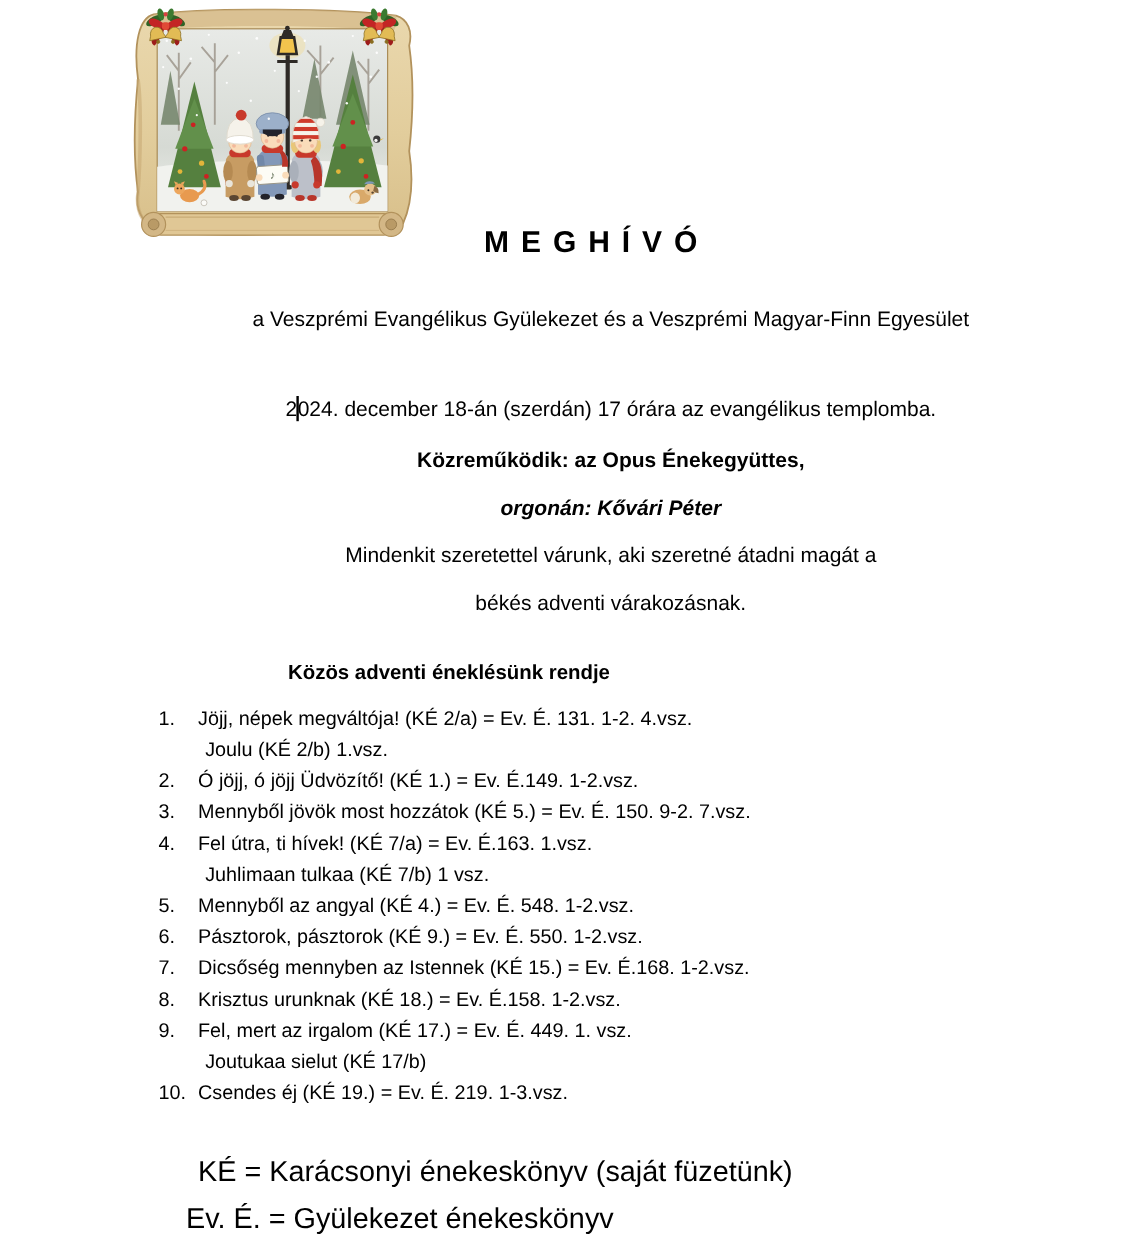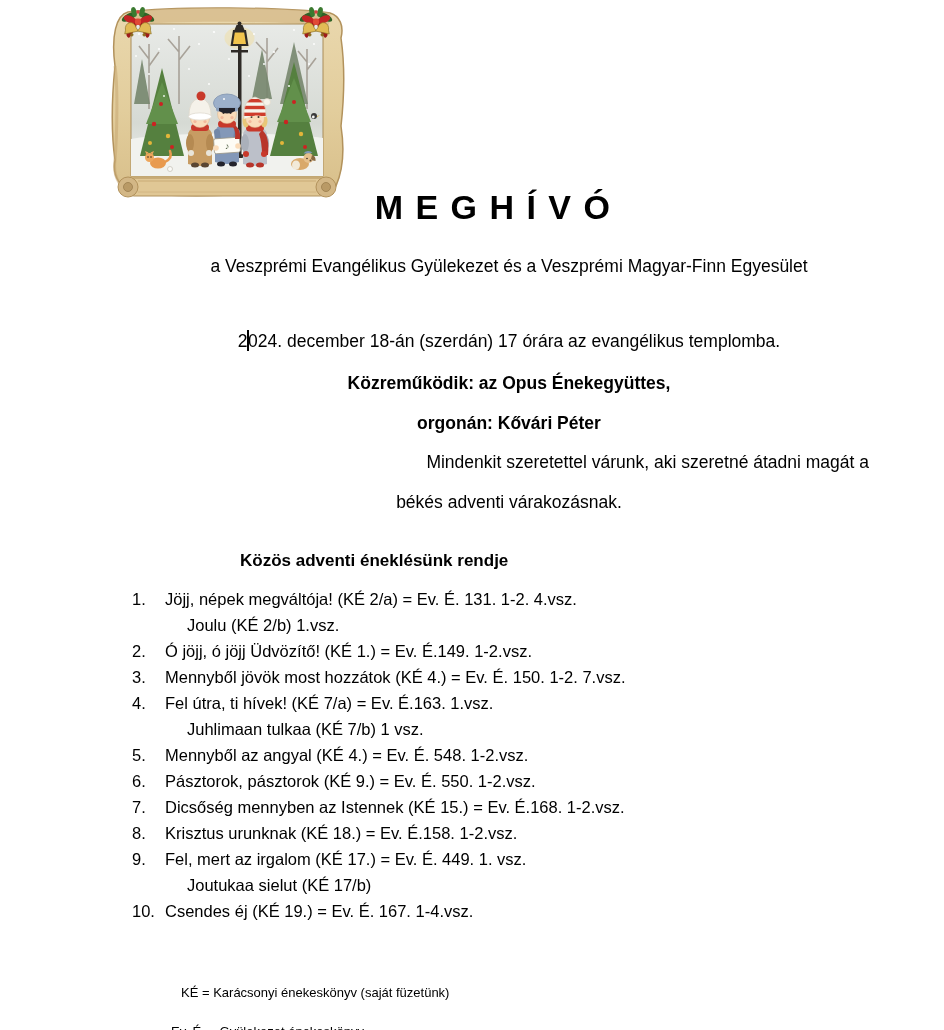--- a/index.html
+++ b/index.html
@@ -15,52 +15,52 @@
 
   
   .content { position:absolute; left:133px; top:0; width:720px; height:520px; }
   .c-line {
     position:absolute; left:0; width:100%; margin:16px;
     text-align:center; font-size:17.5px; line-height:22px; white-space:nowrap;
   }
   .bold { font-weight:700; }
   .title {
     position:absolute; left:0; width:100%; margin:0; text-align:center;
-    top:188px; font-size:34px; font-weight:700; letter-spacing:1.5px; white-space:nowrap;
+    top:188px; font-size:25px; font-weight:700; letter-spacing:1.5px; white-space:nowrap;
   }
   .t-organizers { top:239px; }
   .t-event      { top:272px; }
   .t-date       { top:314px; }
   .t-performers { top:356px; }
-  .t-organist   { top:396px; }
-  .t-welcome1   { top:435px;text-align:right; }
+  .t-organist   { top:396px;font-style:italic; }
+  .t-welcome1   { top:435px; }
   .t-welcome2   { top:475px; }
 
   .caret {
     display:inline-block; width:1.5px; height:21px; background:#000;
     vertical-align:-4px; margin:0 -0.5px;
   }
 
   
   .program-heading {
     position:absolute; left:240px; top:551px; margin:0;
     font-size:17px; font-weight:700; white-space:nowrap;
   }
   .program-list {
     position:absolute; left:132px; top:586px; width:680px;
     margin:0; padding:0; list-style:none;
     font-size:16.5px; line-height:26px;
   }
   .program-item { display:grid; grid-template-columns:33px auto; }
   .num   { grid-column:1; }
   .itext { grid-column:2; white-space:nowrap; }
-  .isub  { grid-column:2; margin-left:22px; white-space:nowrap; }
+  .isub  { grid-column:2; margin-left:6px; white-space:nowrap; }
 
   
-  .legend { position:absolute; margin:16px; font-size:13px; line-height:22px; white-space:nowrap; }
+  .legend { position:absolute; margin:0; font-size:24px; line-height:22px; white-space:nowrap; }
   .legend1 { left:165px; top:966px; }
   .legend2 { left:155px; top:1005px; }
 </style>
 </head>
 <body>
 
 <div class="page">
 
   <div class="header-image">
     <svg viewBox="0 0 246 212" width="246" height="212" aria-hidden="true">
@@ -308,21 +308,21 @@
       <span class="itext">Jöjj, népek megváltója! (KÉ 2/a) = Ev. É. 131. 1-2. 4.vsz.</span>
       <span class="isub">Joulu (KÉ 2/b) 1.vsz.</span>
     </li>
       <li class="program-item">
       <span class="num">2.</span>
       <span class="itext">Ó jöjj, ó jöjj Üdvözítő! (KÉ 1.) = Ev. É.149. 1-2.vsz.</span>
 
     </li>
       <li class="program-item">
       <span class="num">3.</span>
-      <span class="itext">Mennyből jövök most hozzátok (KÉ 4.) = Ev. É. 150. 1-2. 7.vsz.</span>
+      <span class="itext">Mennyből jövök most hozzátok (KÉ 5.) = Ev. É. 150. 9-2. 7.vsz.</span>
 
     </li>
       <li class="program-item">
       <span class="num">4.</span>
       <span class="itext">Fel útra, ti hívek! (KÉ 7/a) = Ev. É.163. 1.vsz.</span>
       <span class="isub">Juhlimaan tulkaa (KÉ 7/b) 1 vsz.</span>
     </li>
       <li class="program-item">
       <span class="num">5.</span>
       <span class="itext">Mennyből az angyal (KÉ 4.) = Ev. É. 548. 1-2.vsz.</span>
@@ -343,21 +343,21 @@
       <span class="itext">Krisztus urunknak (KÉ 18.) = Ev. É.158. 1-2.vsz.</span>
 
     </li>
       <li class="program-item">
       <span class="num">9.</span>
       <span class="itext">Fel, mert az irgalom (KÉ 17.) = Ev. É. 449. 1. vsz.</span>
       <span class="isub">Joutukaa sielut (KÉ 17/b)</span>
     </li>
       <li class="program-item">
       <span class="num">10.</span>
-      <span class="itext">Csendes éj (KÉ 19.) = Ev. É. 167. 1-4.vsz.</span>
+      <span class="itext">Csendes éj (KÉ 19.) = Ev. É. 219. 1-3.vsz.</span>
 
     </li>
     </ol>
 
   <p class="legend legend1">KÉ = Karácsonyi énekeskönyv (saját füzetünk)</p>
   <p class="legend legend2">Ev. É. = Gyülekezet énekeskönyv</p>
 
 </div>
 
 </body></html>

